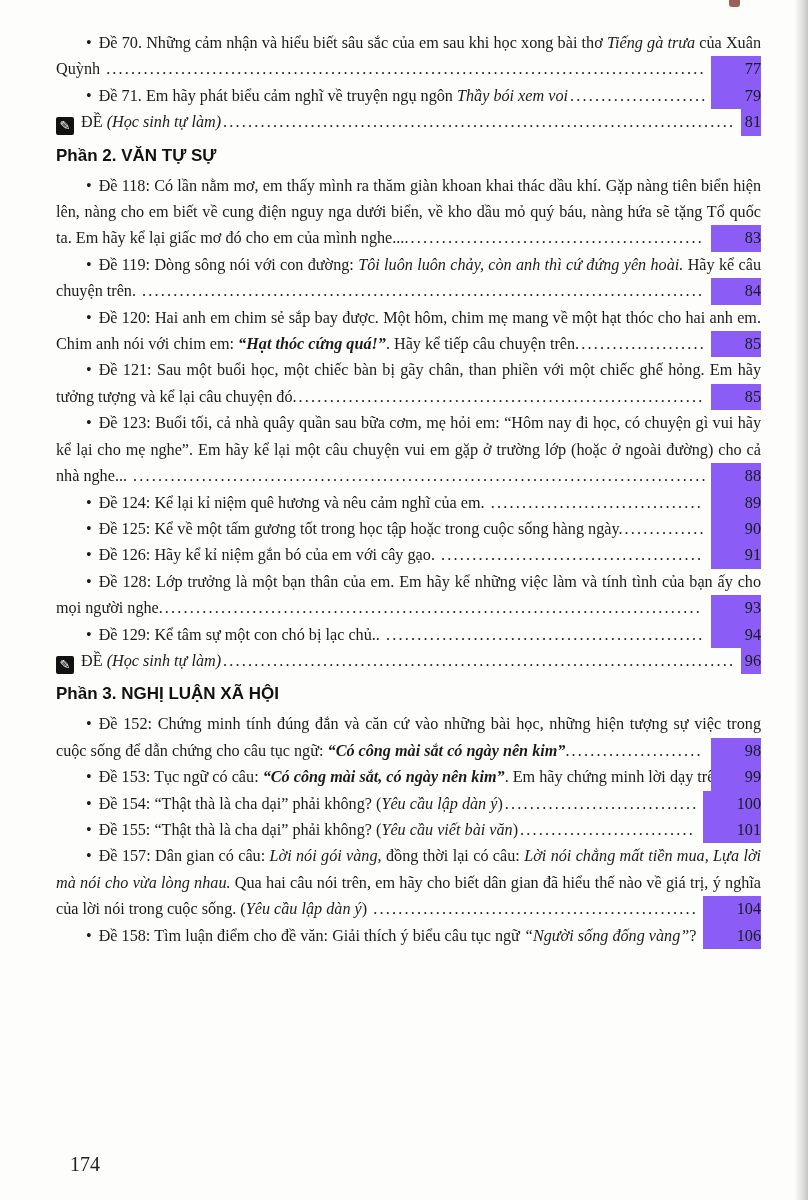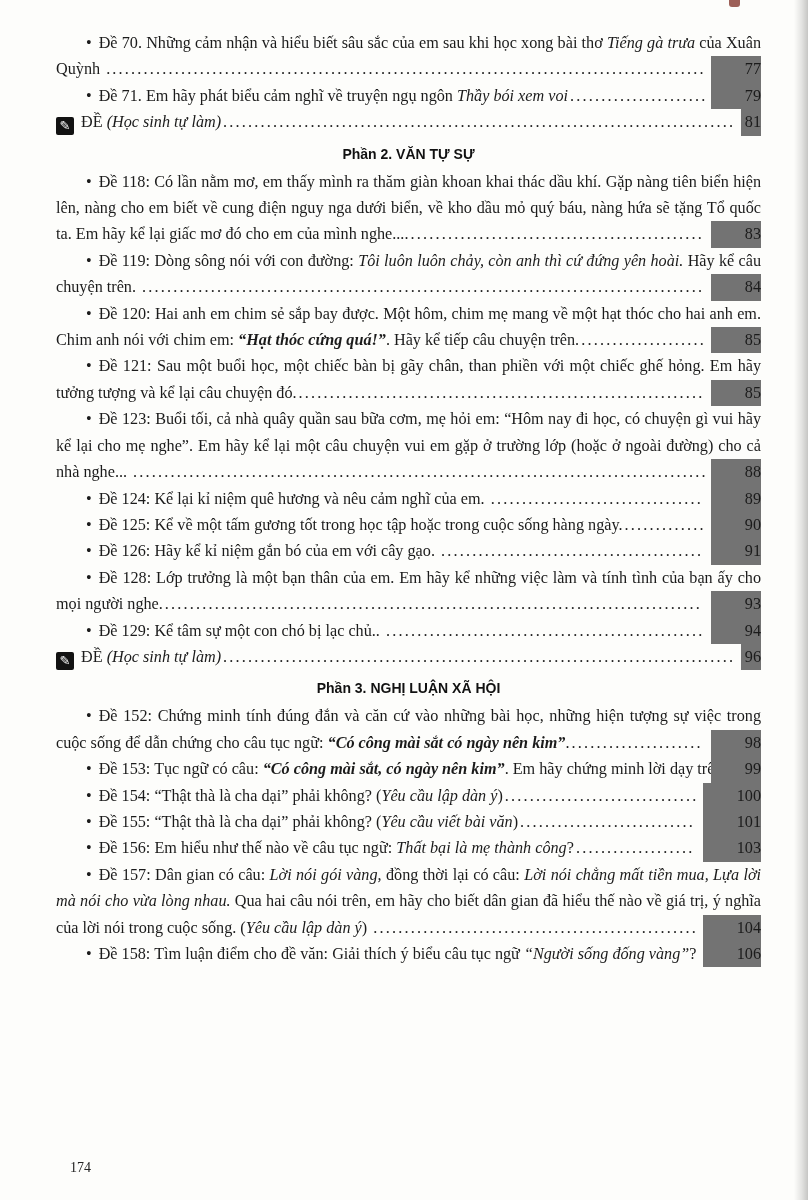--- a/index.html
+++ b/index.html
@@ -28,35 +28,35 @@
   .entry.selfstudy{text-indent:0;}
   .bullet{margin-right:7px;}
   .label{font-weight:normal;}
   .seg{font-style:normal;}
   .it{font-style:italic;}
   .bit{font-style:italic;font-weight:bold;}
   .dots{
     white-space:nowrap;letter-spacing:2.2px;padding-left:2px;color:#222;
   }
   .pg{
-    position:absolute;right:0;bottom:0;background:#737373;padding-left:4px;
+    position:absolute;right:0;bottom:0;background:#8b5cf6;padding-left:4px;
   }
   .toc-heading{
     font-family:"Liberation Sans", sans-serif;
-    font-weight:bold;font-size:14px;text-align:center;
+    font-weight:bold;font-size:17px;text-align:left;
     margin:10px 0 7px;color:#111;
   }
   .pencil-box{
     display:inline-block;width:18px;height:18px;background:#121212;color:#fff;
     font-size:13px;line-height:18px;text-align:center;margin-right:7px;
     vertical-align:-3px;border-radius:2px;
     font-family:"DejaVu Sans", sans-serif;
   }
   .footer{
-    position:absolute;left:70px;bottom:24px;font-size:14px;color:#222;
+    position:absolute;left:70px;bottom:24px;font-size:20px;color:#222;
   }
 </style>
 </head>
 <body>
 
 <div class="content">
   <div id="toc-list">
       <p class="entry"><span class="t"><span class="bullet">•</span><span class="label">Đề 70.</span> <span class="seg">Những cảm nhận và hiểu biết sâu sắc của em sau khi học xong bài thơ </span><span class="seg it">Tiếng gà trưa</span><span class="seg"> của Xuân Quỳnh </span></span><span class="dots">................................................................................................</span><span class="pg">77</span></p>
       <p class="entry"><span class="t"><span class="bullet">•</span><span class="label">Đề 71.</span> <span class="seg">Em hãy phát biểu cảm nghĩ về truyện ngụ ngôn </span><span class="seg it">Thầy bói xem voi</span></span><span class="dots">......................</span><span class="pg">79</span></p>
       <p class="entry selfstudy"><span class="t"><span class="pencil-box">✎</span><span class="label">ĐỀ</span> <span class="seg it">(Học sinh tự làm)</span></span><span class="dots">..................................................................................</span><span class="pg">81</span></p>
@@ -70,21 +70,20 @@
       <p class="entry"><span class="t"><span class="bullet">•</span><span class="label">Đề 125:</span> <span class="seg">Kể về một tấm gương tốt trong học tập hoặc trong cuộc sống hàng ngày.</span></span><span class="dots">.............</span><span class="pg">90</span></p>
       <p class="entry"><span class="t"><span class="bullet">•</span><span class="label">Đề 126:</span> <span class="seg">Hãy kể kỉ niệm gắn bó của em với cây gạo. </span></span><span class="dots">..........................................</span><span class="pg">91</span></p>
       <p class="entry"><span class="t"><span class="bullet">•</span><span class="label">Đề 128:</span> <span class="seg">Lớp trưởng là một bạn thân của em. Em hãy kể những việc làm và tính tình của bạn ấy cho mọi người nghe.</span></span><span class="dots">......................................................................................</span><span class="pg">93</span></p>
       <p class="entry"><span class="t"><span class="bullet">•</span><span class="label">Đề 129:</span> <span class="seg">Kể tâm sự một con chó bị lạc chủ.. </span></span><span class="dots">...................................................</span><span class="pg">94</span></p>
       <p class="entry selfstudy"><span class="t"><span class="pencil-box">✎</span><span class="label">ĐỀ</span> <span class="seg it">(Học sinh tự làm)</span></span><span class="dots">..................................................................................</span><span class="pg">96</span></p>
       <div class="toc-heading">Phần 3. NGHỊ LUẬN XÃ HỘI</div>
       <p class="entry"><span class="t"><span class="bullet">•</span><span class="label">Đề 152:</span> <span class="seg">Chứng minh tính đúng đắn và căn cứ vào những bài học, những hiện tượng sự việc trong cuộc sống để dẫn chứng cho câu tục ngữ: </span><span class="seg bit">“Có công mài sắt có ngày nên kim”</span><span class="seg">.</span></span><span class="dots">.....................</span><span class="pg">98</span></p>
       <p class="entry"><span class="t"><span class="bullet">•</span><span class="label">Đề 153:</span> <span class="seg">Tục ngữ có câu: </span><span class="seg bit">“Có công mài sắt, có ngày nên kim”</span><span class="seg">. Em hãy chứng minh lời dạy trên. </span></span><span class="dots"></span><span class="pg">99</span></p>
       <p class="entry"><span class="t"><span class="bullet">•</span><span class="label">Đề 154:</span> <span class="seg">“Thật thà là cha dại” phải không? (</span><span class="seg it">Yêu cầu lập dàn ý</span><span class="seg">)</span></span><span class="dots">...............................</span><span class="pg">100</span></p>
       <p class="entry"><span class="t"><span class="bullet">•</span><span class="label">Đề 155:</span> <span class="seg">“Thật thà là cha dại” phải không? (</span><span class="seg it">Yêu cầu viết bài văn</span><span class="seg">)</span></span><span class="dots">............................</span><span class="pg">101</span></p>
-      <p class="entry"><span class="t"><span class="bullet">•</span><span class="label">Đề 156:</span> <span class="seg">Em hiểu như thế nào về câu tục ngữ: </span><span class="seg it">Thất bại là mẹ thành công</span><span class="seg">?</span></span><span class="dots">...................</span><span class="pg">103</span></p>
       <p class="entry"><span class="t"><span class="bullet">•</span><span class="label">Đề 157:</span> <span class="seg">Dân gian có câu: </span><span class="seg it">Lời nói gói vàng,</span><span class="seg"> đồng thời lại có câu: </span><span class="seg it">Lời nói chẳng mất tiền mua, Lựa lời mà nói cho vừa lòng nhau.</span><span class="seg"> Qua hai câu nói trên, em hãy cho biết dân gian đã hiểu thế nào về giá trị, ý nghĩa của lời nói trong cuộc sống. (</span><span class="seg it">Yêu cầu lập dàn ý</span><span class="seg">) </span></span><span class="dots">....................................................</span><span class="pg">104</span></p>
       <p class="entry"><span class="t"><span class="bullet">•</span><span class="label">Đề 158:</span> <span class="seg">Tìm luận điểm cho đề văn: Giải thích ý biểu câu tục ngữ </span><span class="seg it">“Người sống đống vàng”</span><span class="seg">?</span></span><span class="dots"></span><span class="pg">106</span></p>
     </div>
 </div>
 
 <div class="footer">174</div>
 <div class="page-edge"></div>
 <div class="corner-mark"></div>
 
 </body></html>

